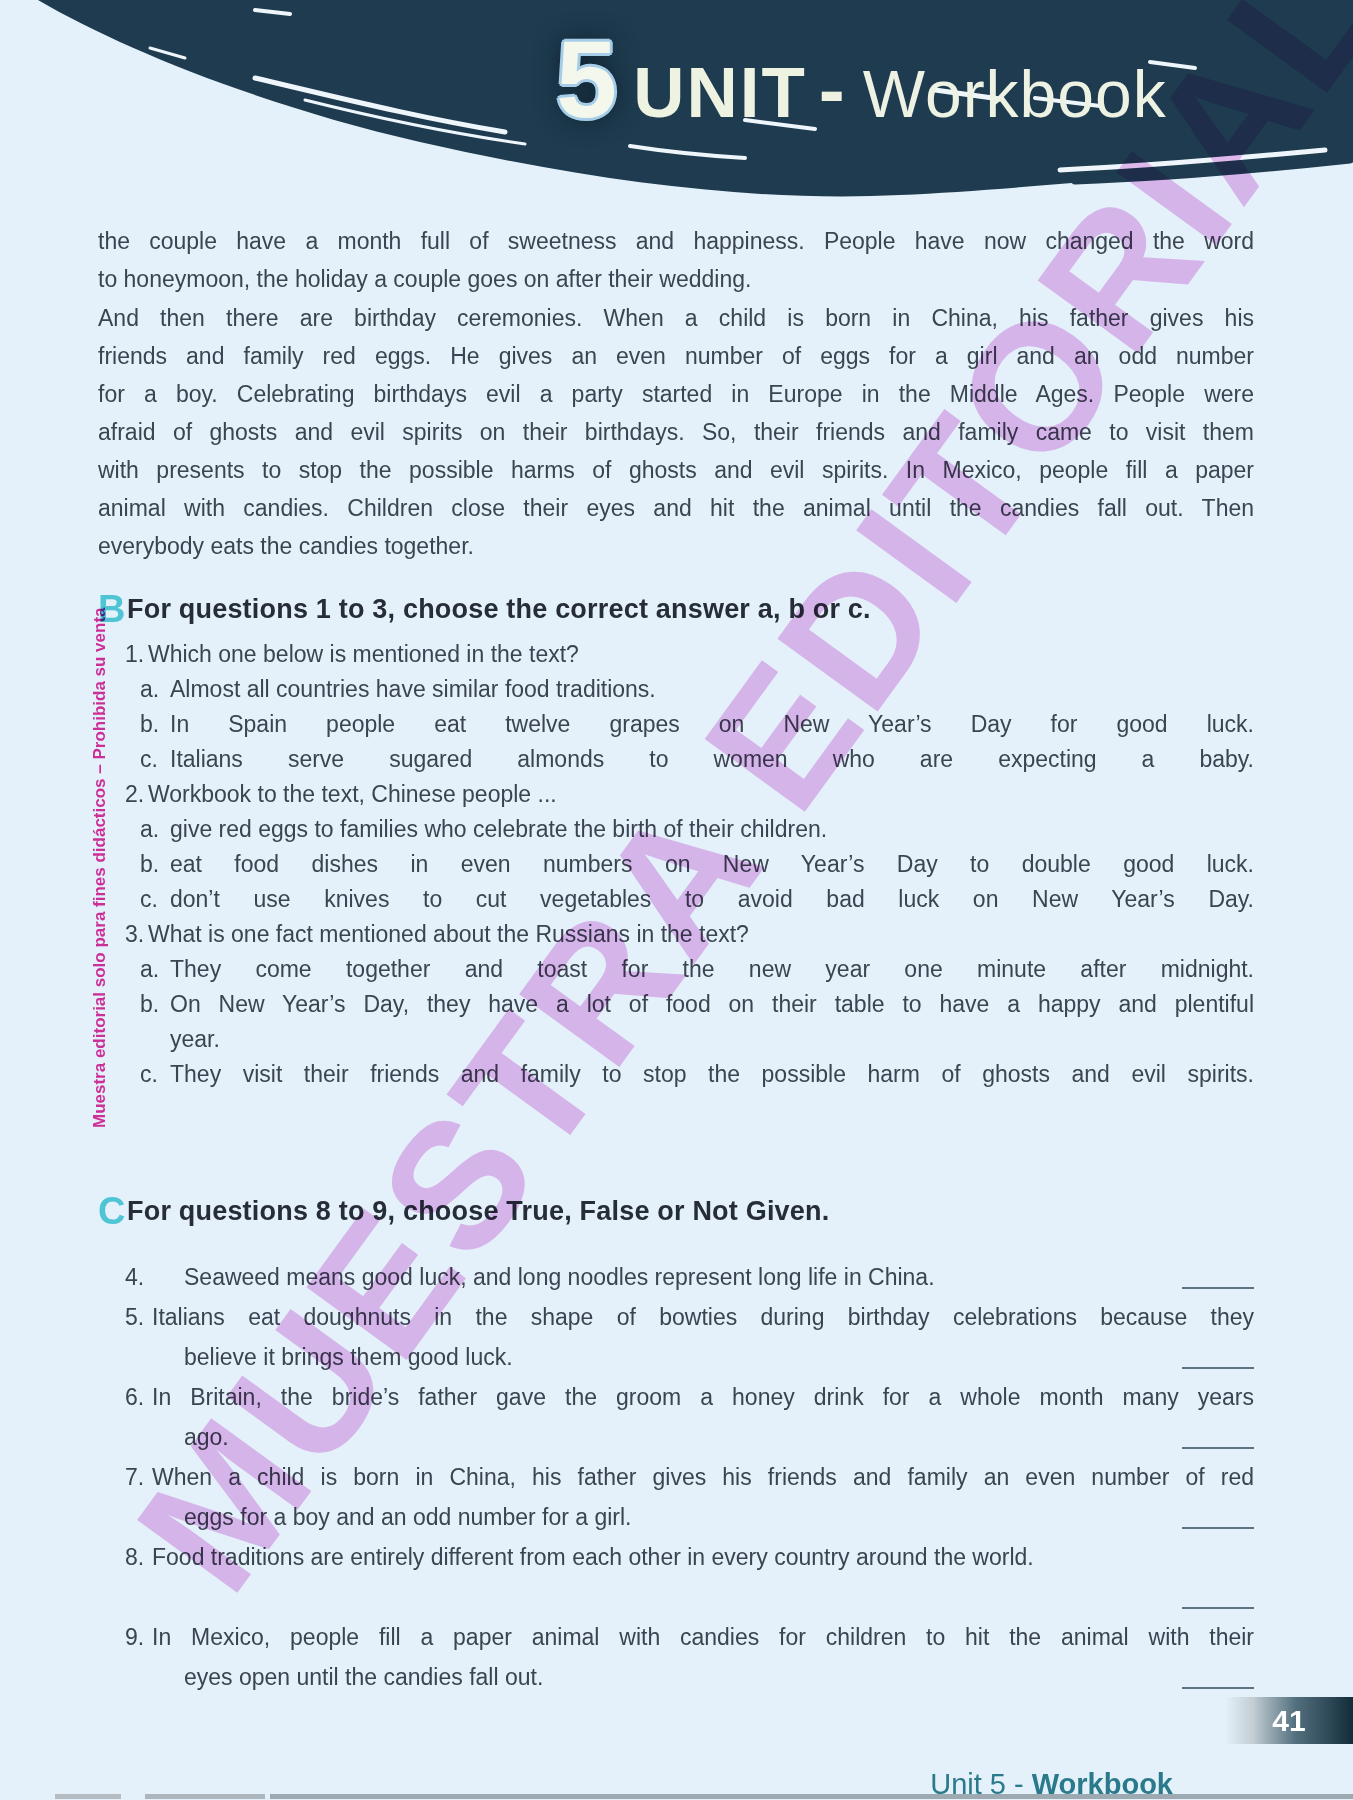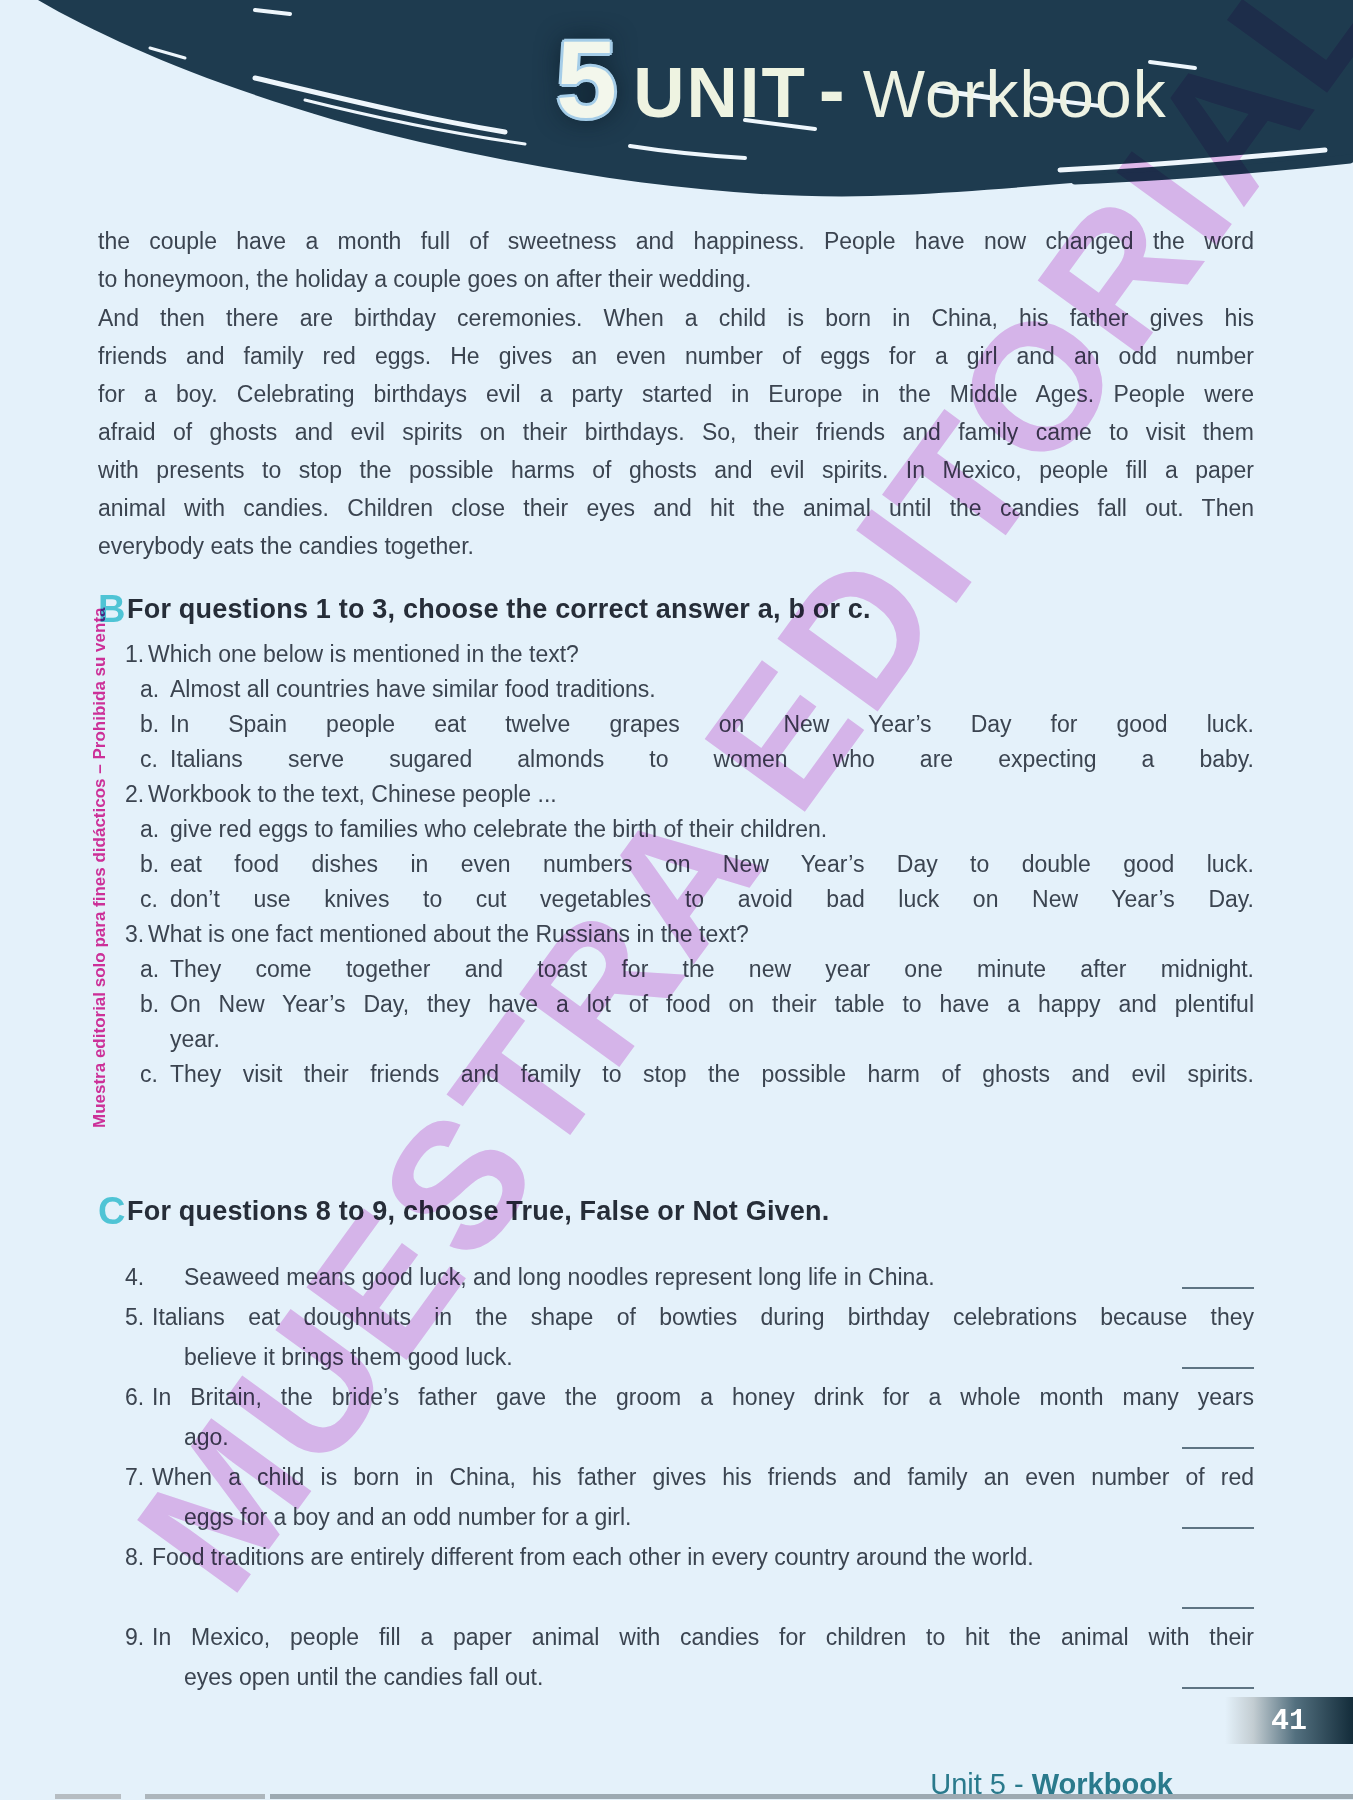--- a/index.html
+++ b/index.html
@@ -53,21 +53,21 @@
   .clast{display:flex;height:40px;line-height:40px;}
   .ctext{flex:none;margin-left:32px;}
   .cspacer{flex:1;}
   .blank{width:72px;flex:none;border-bottom:2px solid #5e7483;align-self:flex-end;margin-bottom:8px;}
 
   
   .footer{position:absolute;top:1768px;right:180px;z-index:3;font-size:29px;color:#2a7a8c;}
   .footer .bold{font-weight:bold;}
   .pagebox{position:absolute;left:1225px;top:1697px;width:128px;height:47px;z-index:3;
            background:linear-gradient(90deg, rgba(228,241,250,0) 0%, #c3cdd2 22%, #53707f 55%, #132c3a 100%);
-           display:flex;align-items:center;justify-content:center;color:#ffffff;font-weight:bold;font-size:30px;font-family:Liberation Mono, monospace;}
+           display:flex;align-items:center;justify-content:center;color:#ffffff;font-weight:bold;font-size:30px;}
   .strip{position:absolute;top:1794px;height:5px;z-index:2;}
   .strip.s1{left:55px;width:66px;background:#b6bdc2;}
   .strip.s2{left:145px;width:120px;background:#adb6bc;}
   .strip.s3{left:270px;width:1083px;background:#9daab2;}
 </style>
 </head>
 <body>
 
 <div class="page">
 

